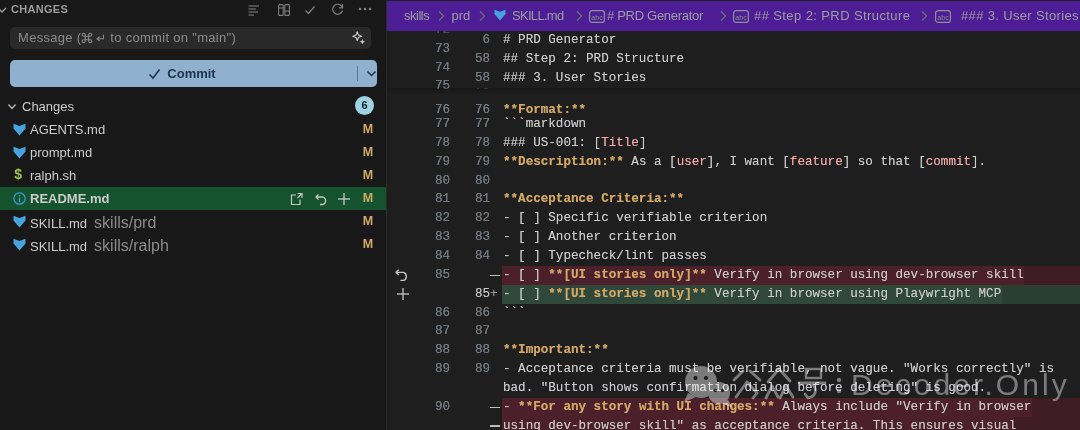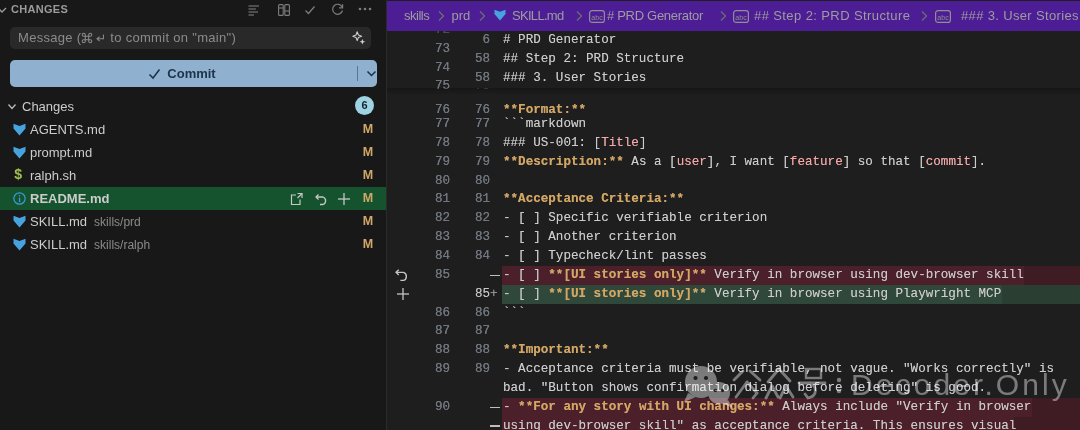--- a/index.html
+++ b/index.html
@@ -16,21 +16,21 @@
   #msgbox .ph { position:absolute; left:8px; top:3px; font-size:13px; color:#8b8b8b; letter-spacing:.3px; }
   #commitbtn { position:absolute; left:10px; top:60px; width:367px; height:27px; background:#8fb0cf; border-radius:5px; color:#1c3349; }
   #commitbtn .lbl { position:absolute; left:0; top:6px; width:344px; text-align:center; font-size:13px; font-weight:bold; }
   #commitbtn .sep { position:absolute; left:347px; top:6px; width:1px; height:15px; background:rgba(28,51,73,.45); }
   #changesrow { position:absolute; left:0; top:95px; width:386px; height:23px; }
   #changesrow .txt { position:absolute; left:22px; top:4px; font-size:13px; color:#cccccc; }
   .badge { position:absolute; left:355px; top:96px; width:19px; height:19px; border-radius:50%; background:#9fd2e2; color:#132530; font-size:11px; font-weight:bold; text-align:center; line-height:19px; }
   .frow { position:absolute; left:0; width:386px; height:23px; }
   .frow.sel { background:#14532d; }
   .fname { position:absolute; left:30px; top:3.5px; font-size:13px; color:#cccccc; white-space:nowrap; }
-  .fpath { color:#8a8a8a; font-size:12px; margin-left:7px; }
+  .fpath { color:#8a8a8a; font-size:16px; margin-left:7px; }
   .mbadge { position:absolute; left:361px; top:3.5px; width:14px; text-align:center; font-size:12.5px; font-weight:bold; color:#d2a868; }
   .ficon { position:absolute; left:13px; top:4.5px; width:13px; height:13px; }
 
   
   #editor { position:absolute; left:387px; top:0; width:693px; height:430px; background:#1e1e1e; }
   #crumbs { position:absolute; left:0; top:1px; width:693px; height:30px; background:#4c1d95; z-index:6;
      font-size:13px; color:#9d9d9d; }
   #crumbs .item { position:absolute; top:7px; white-space:nowrap; }
 
   .erow { position:absolute; left:0; width:693px; height:19px; font-family:"Liberation Mono", monospace; font-size:12.58px; line-height:18.85px; color:#cccccc; white-space:pre; text-shadow:0 0 0.5px rgba(204,204,204,0.55); }

